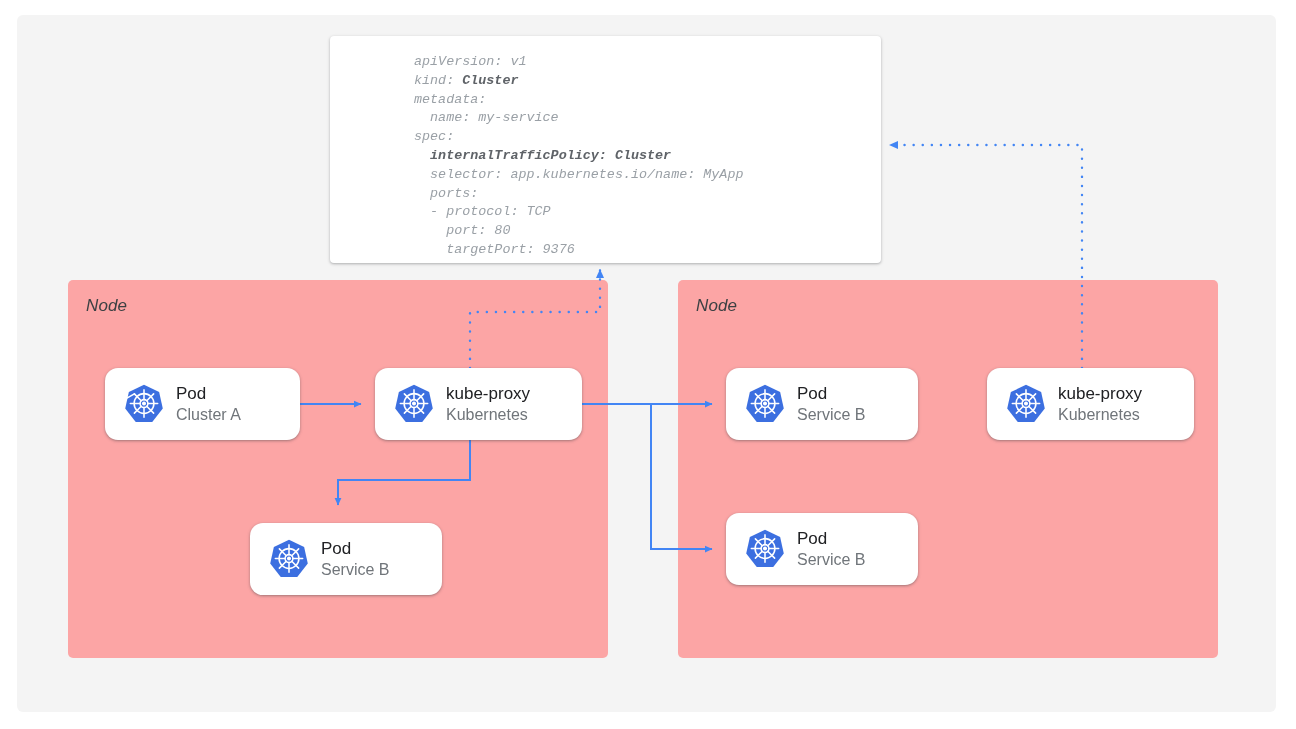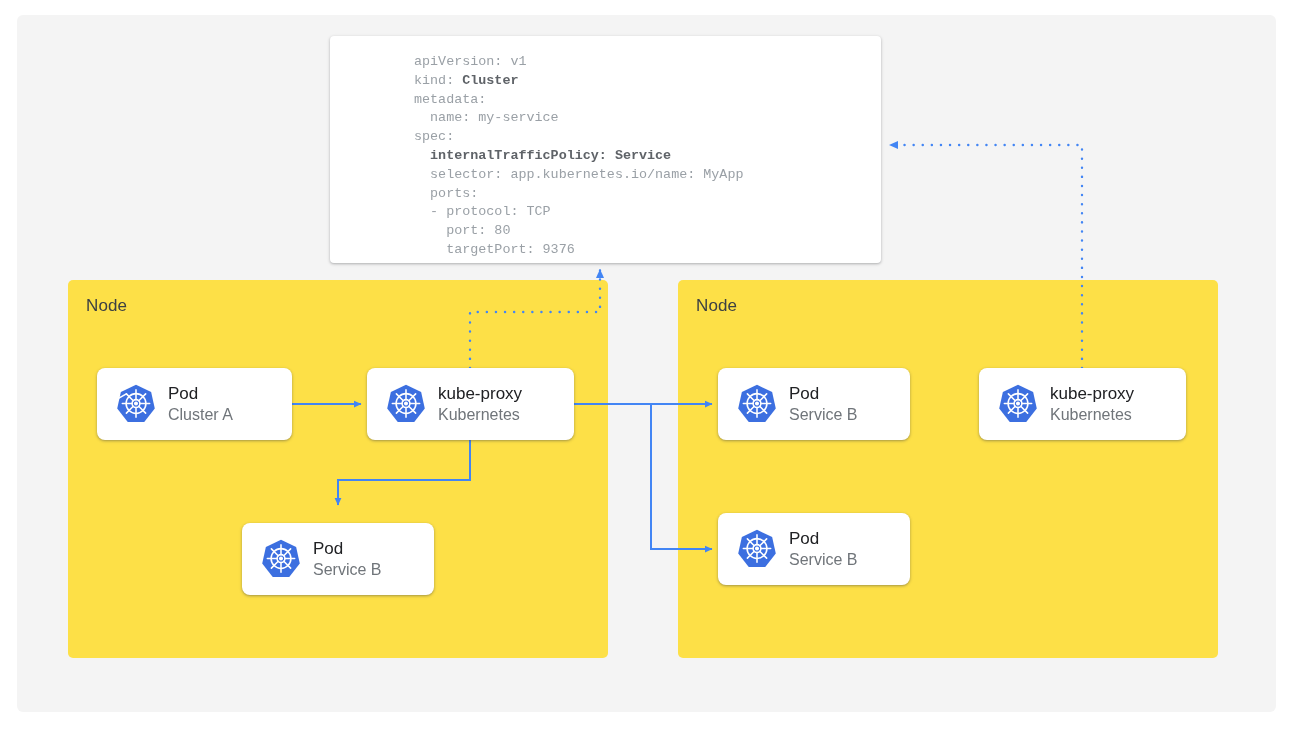--- a/index.html
+++ b/index.html
@@ -24,41 +24,43 @@
     left: 17px;
     top: 15px;
     width: 1259px;
     height: 697px;
     background: #f4f4f4;
     border-radius: 6px;
   }
   
   .node-group {
     position: absolute;
-    background: #fde047;
+    background: #fca5a5;
     border-radius: 5px;
+    font-style: italic;
   }
   .node-label {
     position: absolute;
     left: 18px;
     top: 16px;
     font-size: 17px;
     color: #3c4043;
     letter-spacing: .1px;
     white-space: nowrap;
   }
   
   .card {
     position: absolute;
     background: #ffffff;
-    border-radius: 8px;
+    border-radius: 13px;
     box-shadow: 0 1px 2px rgba(60,64,67,.30), 0 1px 3px 1px rgba(60,64,67,.13);
     display: flex;
     align-items: center;
     box-sizing: border-box;
+    margin-left: 8px;
   }
   .card-icon {
     flex: 0 0 auto;
     width: 44px;
     height: 44px;
     margin-left: 17px;
     margin-right: 10px;
   }
   .card-icon svg { display: block; width: 100%; height: 100%; }
   .card-text {
@@ -90,20 +92,21 @@
     overflow: hidden;
   }
   #yaml-code {
     position: absolute;
     left: 84px;
     top: 17px;
     margin: 0;
     font-family: "Liberation Mono", monospace;
     font-size: 13.4px;
     line-height: 18.8px;
+    font-style: italic;
     color: #9aa0a6;
     white-space: pre;
   }
   #yaml-code b {
     font-weight: bold;
     color: #5f6368;
   }
   
   #wires {
     position: absolute;
@@ -127,21 +130,21 @@
   <div class="node-group" style="left:678px; top:280px; width:540px; height:378px;">
     <span class="node-label">Node</span>
   </div>
 
   <div id="yaml-panel">
     <pre id="yaml-code">apiVersion: v1
 kind: <b>Cluster</b>
 metadata:
   name: my-service
 spec:
-  <b>internalTrafficPolicy: Service</b>
+  <b>internalTrafficPolicy: Cluster</b>
   selector: app.kubernetes.io/name: MyApp
   ports:
   - protocol: TCP
     port: 80
     targetPort: 9376</pre>
   </div>
 
   <svg id="wires" viewBox="0 0 1296 729" xmlns="http://www.w3.org/2000/svg">
     <defs>
       <marker id="arrow-right" markerWidth="9" markerHeight="9" refX="7.5" refY="4" orient="auto" markerUnits="userSpaceOnUse">

